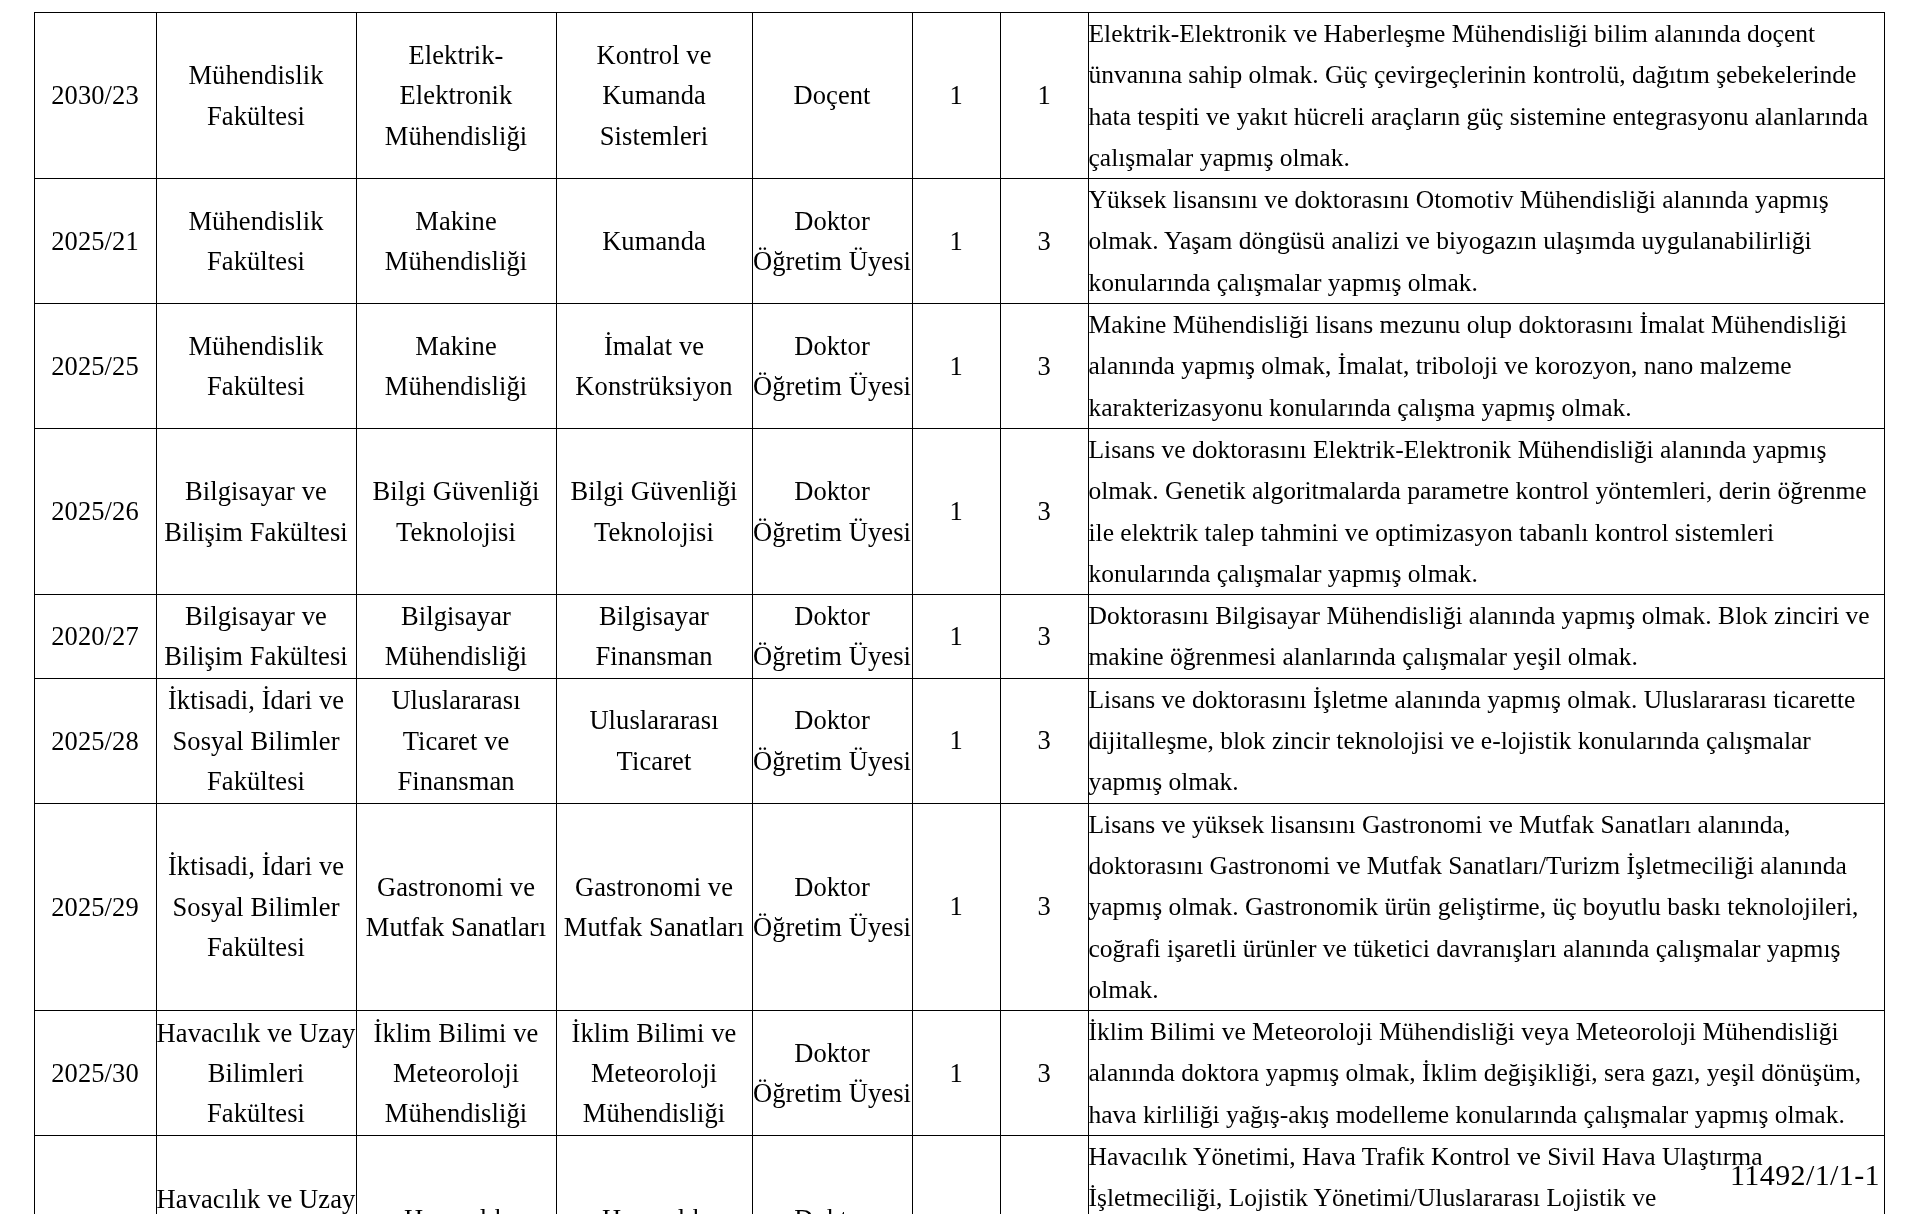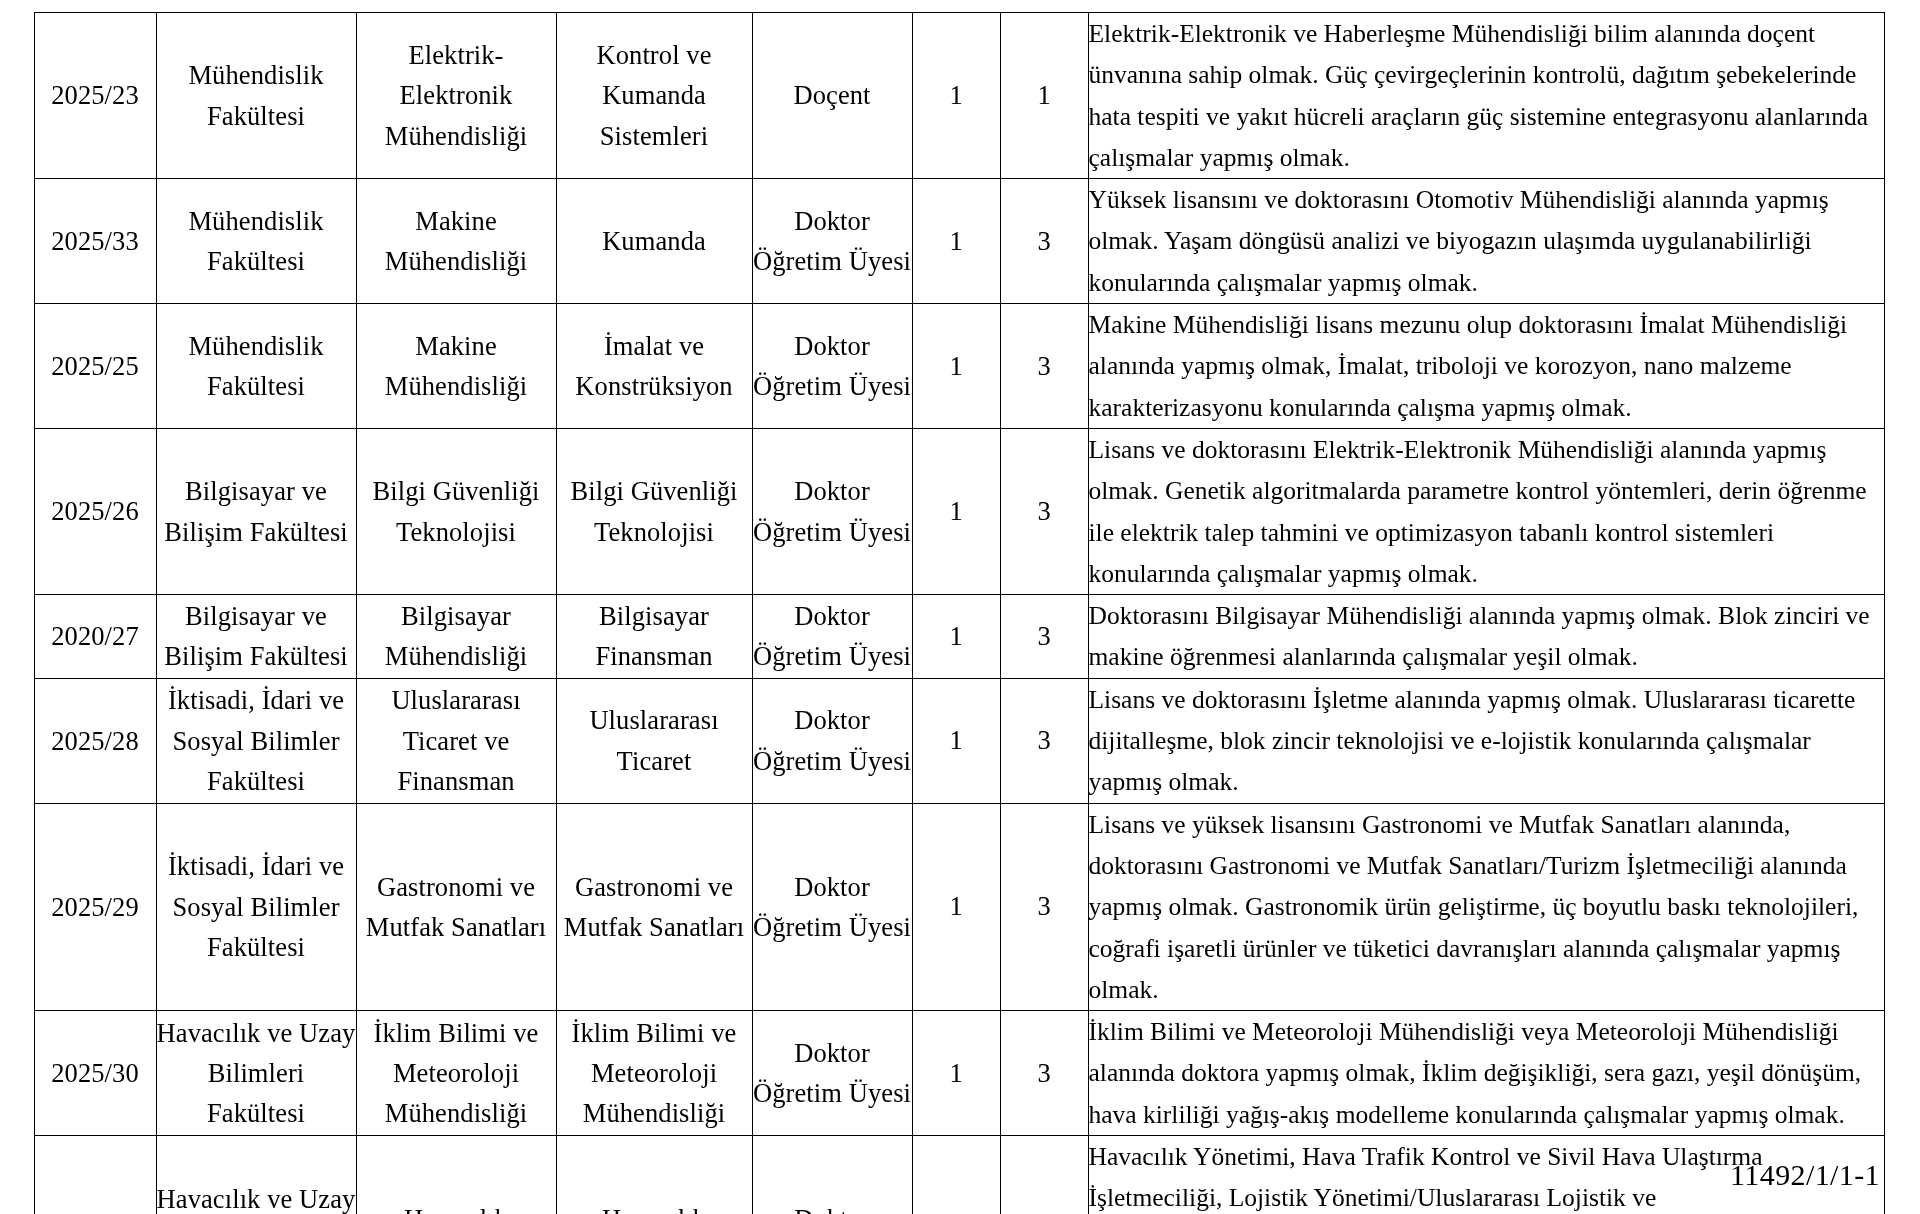--- a/index.html
+++ b/index.html
@@ -84,32 +84,32 @@
         <col class="c-bolum">
         <col class="c-anabilim">
       <col class="c-unvan">
         <col class="c-adet">
         <col class="c-derece">
         <col class="c-aciklama">
     </colgroup>
     <tbody>
 
       <tr>
-        <td class="cell-center">2025/23</td>
+        <td class="cell-center">2030/23</td>
         <td class="cell-center">Mühendislik Fakültesi</td>
         <td class="cell-center">Elektrik-Elektronik Mühendisliği</td>
         <td class="cell-center">Kontrol ve Kumanda Sistemleri</td>
         <td class="cell-center">Doçent</td>
         <td class="cell-num">1</td>
         <td class="cell-num">1</td>
         <td class="cell-desc">Elektrik-Elektronik ve Haberleşme Mühendisliği bilim alanında doçent ünvanına sahip olmak. Güç çevirgeçlerinin kontrolü, dağıtım şebekelerinde hata tespiti ve yakıt hücreli araçların güç sistemine entegrasyonu alanlarında çalışmalar yapmış olmak.</td>
       </tr>
 
       <tr>
-        <td class="cell-center">2025/33</td>
+        <td class="cell-center">2025/21</td>
         <td class="cell-center">Mühendislik Fakültesi</td>
         <td class="cell-center">Makine Mühendisliği</td>
         <td class="cell-center">Kumanda</td>
         <td class="cell-center">Doktor Öğretim Üyesi</td>
         <td class="cell-num">1</td>
         <td class="cell-num">3</td>
         <td class="cell-desc">Yüksek lisansını ve doktorasını Otomotiv Mühendisliği alanında yapmış olmak. Yaşam döngüsü analizi ve biyogazın ulaşımda uygulanabilirliği konularında çalışmalar yapmış olmak.</td>
       </tr>
 
       <tr>

